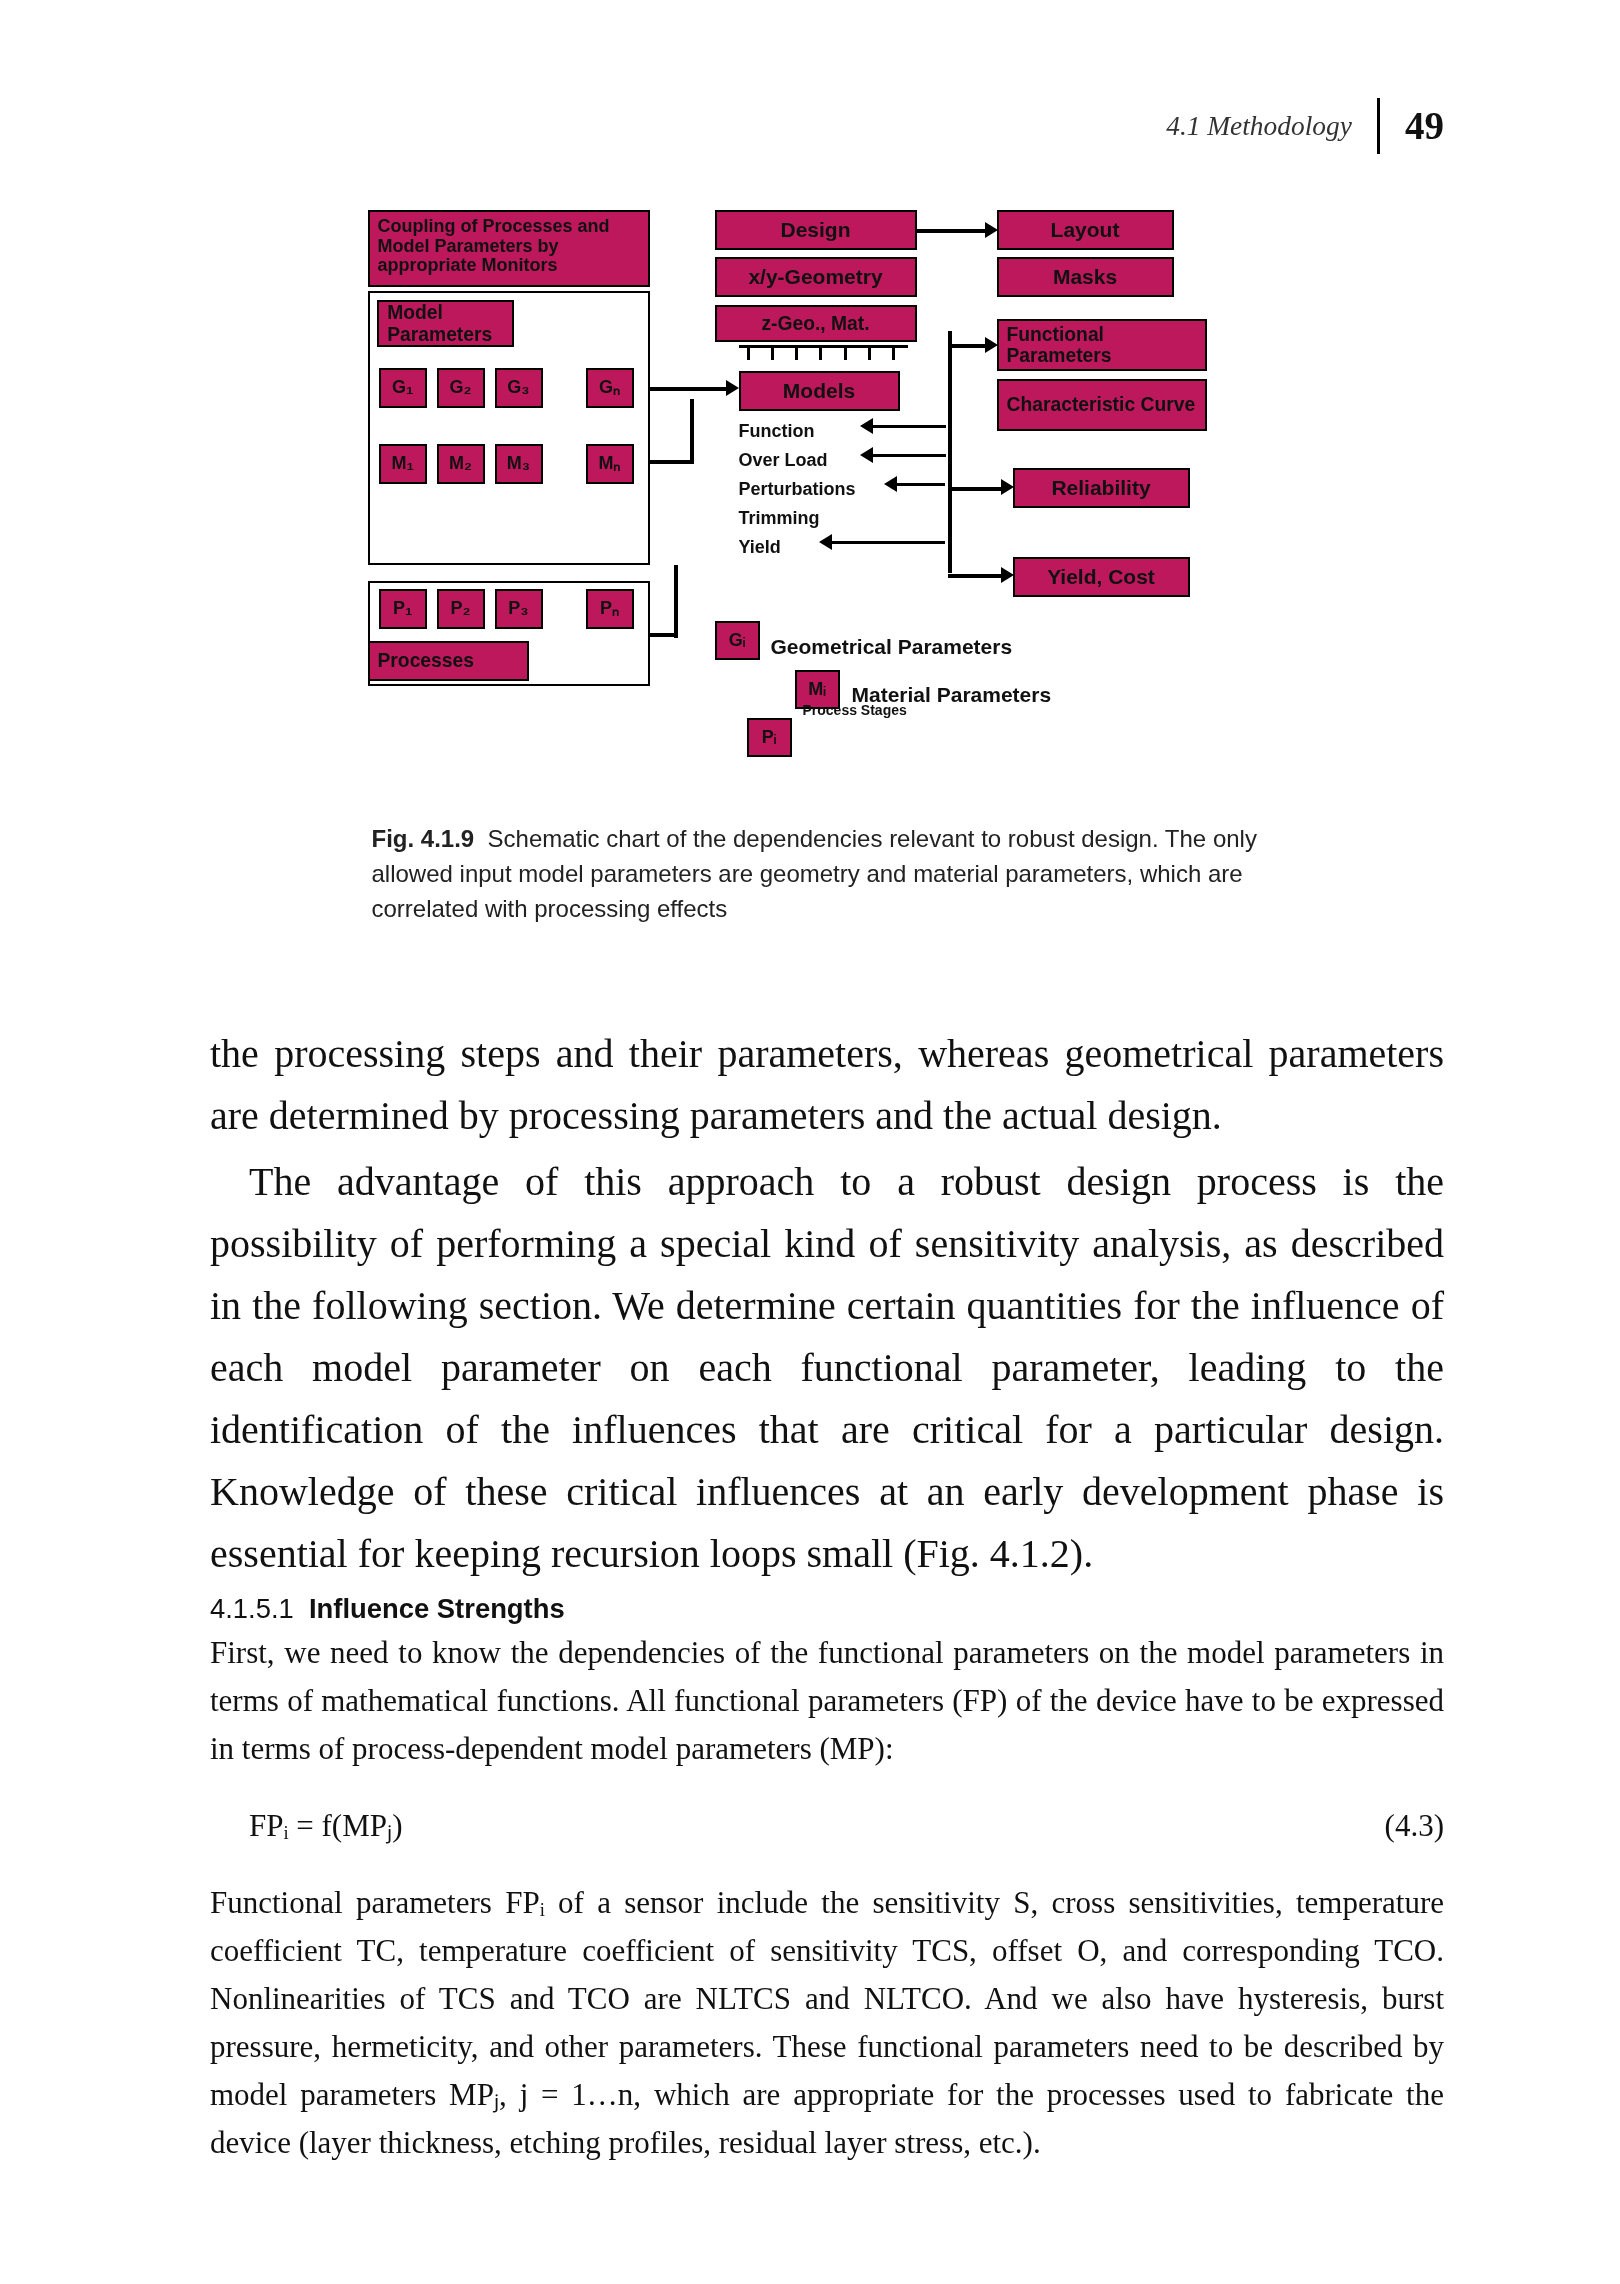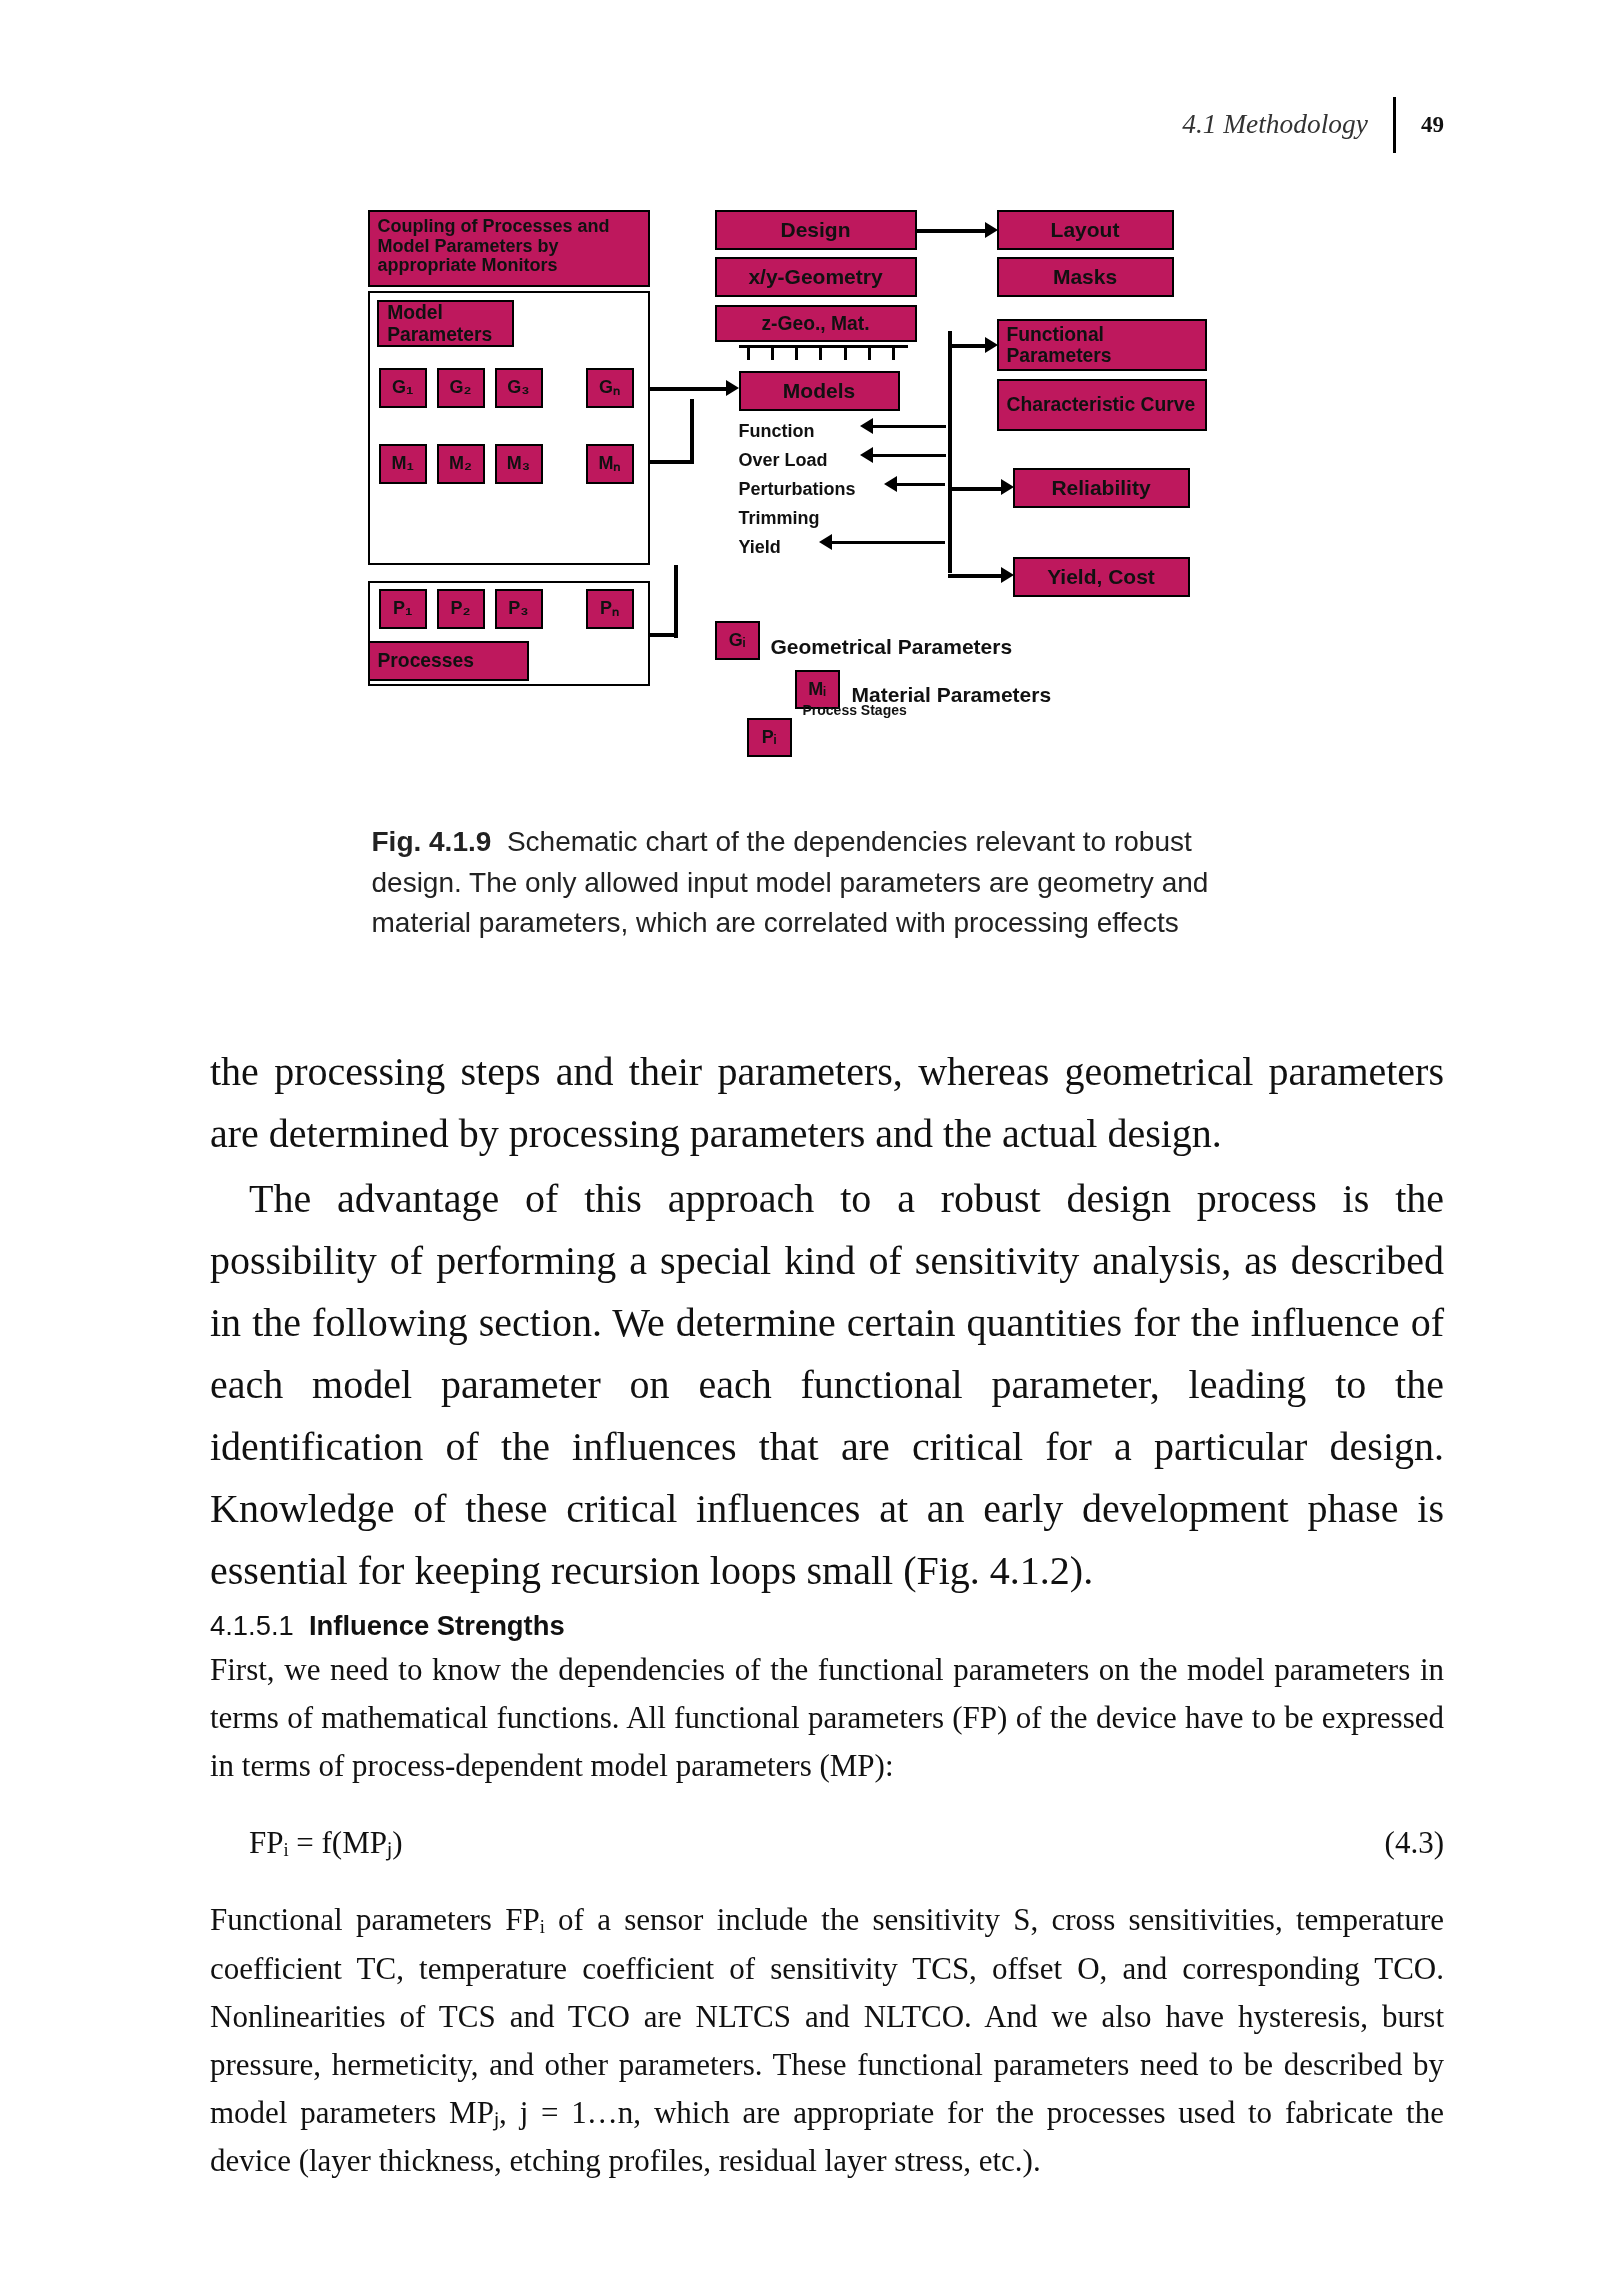--- a/index.html
+++ b/index.html
@@ -31,21 +31,21 @@
     color: #333;
   }
   .runhead .divider {
     width: 3.2px;
     height: 56px;
     background: #000;
     display: inline-block;
   }
   .runhead .pnum {
     font-weight: bold;
-    font-size: 23px;
+    font-size: 39px;
   }
 
   
   .figwrap {
     margin-top: 113px;
     display: flex;
     justify-content: center;
   }
   .figure {
     position: relative;
@@ -89,21 +89,21 @@
     position: absolute;
     width: 0; height: 0;
   }
   .arrow-r { border-top: 8px solid transparent; border-bottom: 8px solid transparent; border-left: 13px solid #000; }
   .arrow-l { border-top: 8px solid transparent; border-bottom: 8px solid transparent; border-right: 13px solid #000; }
 
   .caption {
     width: 911px;
     margin: 32px auto 0 auto;
     font-family: Arial, Helvetica, sans-serif;
-    font-size: 28px;
+    font-size: 24px;
     line-height: 1.45;
     color: #222;
   }
   .caption b { font-weight: bold; }
 
   .body {
     margin-top: 97px;
     font-size: 40px;
     text-align: justify;
     line-height: 1.55;

